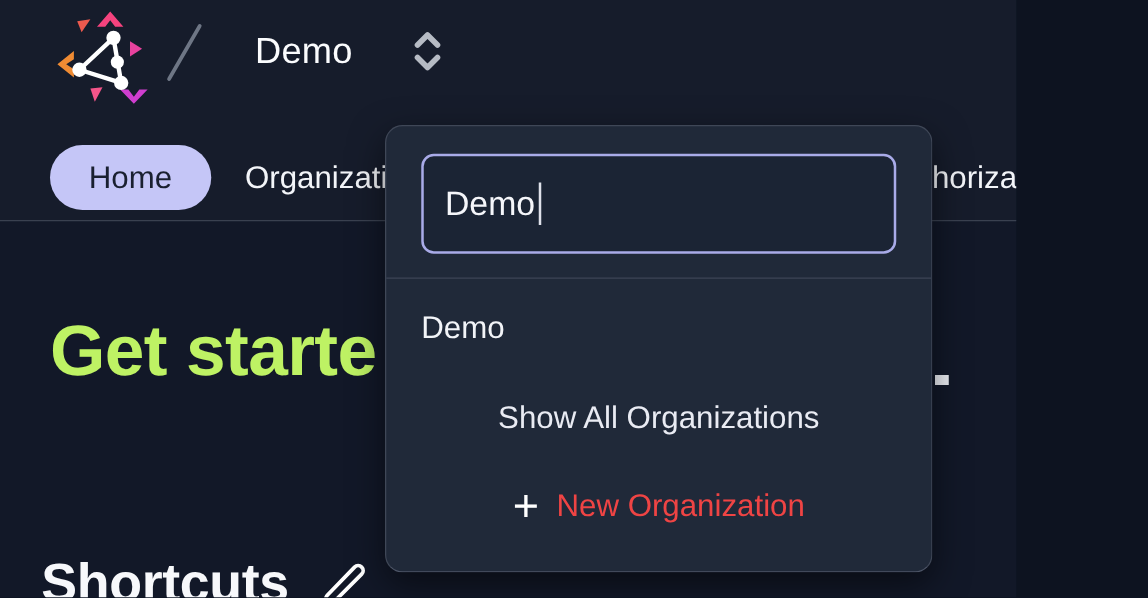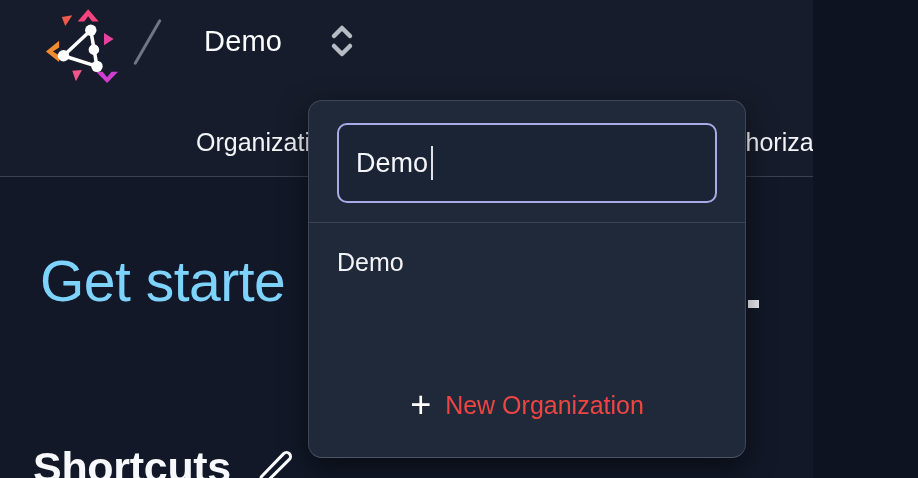--- a/index.html
+++ b/index.html
@@ -26,21 +26,21 @@
     position:absolute;left:40px;top:116px;height:52px;border-radius:26px;
     background:#c5c6f7;display:flex;align-items:center;padding:0 31px;box-sizing:border-box;
   }
   .nav-pill span{font-size:25px;font-weight:500;color:#1a2030;}
   .nav-item{position:absolute;top:128px;font-size:25px;color:#f3f5f9;cursor:pointer;white-space:nowrap;}
   .nav-item.orgs{left:196px;}
   .nav-item.auths{left:708px;}
   
   .hero-heading{
     position:absolute;left:40px;top:248px;margin:0;z-index:1;
-    font-size:57px;font-weight:400;color:#7dd3fc;letter-spacing:-.5px;white-space:nowrap;
+    font-size:57px;font-weight:700;color:#bef264;letter-spacing:-.5px;white-space:nowrap;
   }
   .heading-fragment{
     position:absolute;left:748px;top:300px;width:11px;height:8px;
     background:#edeff4;z-index:3;
   }
   .shortcuts{
     position:absolute;left:33px;top:443px;display:flex;align-items:flex-start;gap:24px;z-index:1;
   }
   .shortcuts h2{margin:0;font-size:43px;font-weight:700;color:#f7f8fb;letter-spacing:-.3px;}
   .pencil{width:40px;height:40px;margin-top:6px;}
@@ -99,20 +99,23 @@
     <div class="slash-sep"></div>
 
     <div class="org-switcher">
       <span class="org-switcher-label">Demo</span>
       <svg class="updown" viewBox="0 0 24 34">
         <path d="M4 12 L12 4 L20 12" fill="none" stroke="#b6bbc4" stroke-width="4.5" stroke-linecap="round" stroke-linejoin="round"></path>
         <path d="M4 22 L12 30 L20 22" fill="none" stroke="#b6bbc4" stroke-width="4.5" stroke-linecap="round" stroke-linejoin="round"></path>
       </svg>
     </div>
 
+    <div class="nav-pill">
+      <span>Home</span>
+    </div>
     <div class="nav-item orgs">Organizations</div>
     <div class="nav-item auths">Authorizations</div>
   </div>
 
   <h1 class="hero-heading">Get starte</h1>
   <div class="heading-fragment"></div>
 
   <div class="shortcuts">
     <h2>Shortcuts</h2>
     <svg class="pencil" viewBox="0 0 24 24">
@@ -124,20 +127,21 @@
 
     <div class="search-box" role="textbox">
       <span class="search-text">Demo</span>
       <span class="caret"></span>
     </div>
 
     <div class="panel-divider"></div>
 
     <div class="dd-item">Demo</div>
 
+    <div class="dd-show-all">Show All Organizations</div>
 
     <div class="dd-new-org">
       <span class="plus">+</span>
       <span class="lbl">New Organization</span>
     </div>
   </div>
 
 </div>
 
 </body></html>

